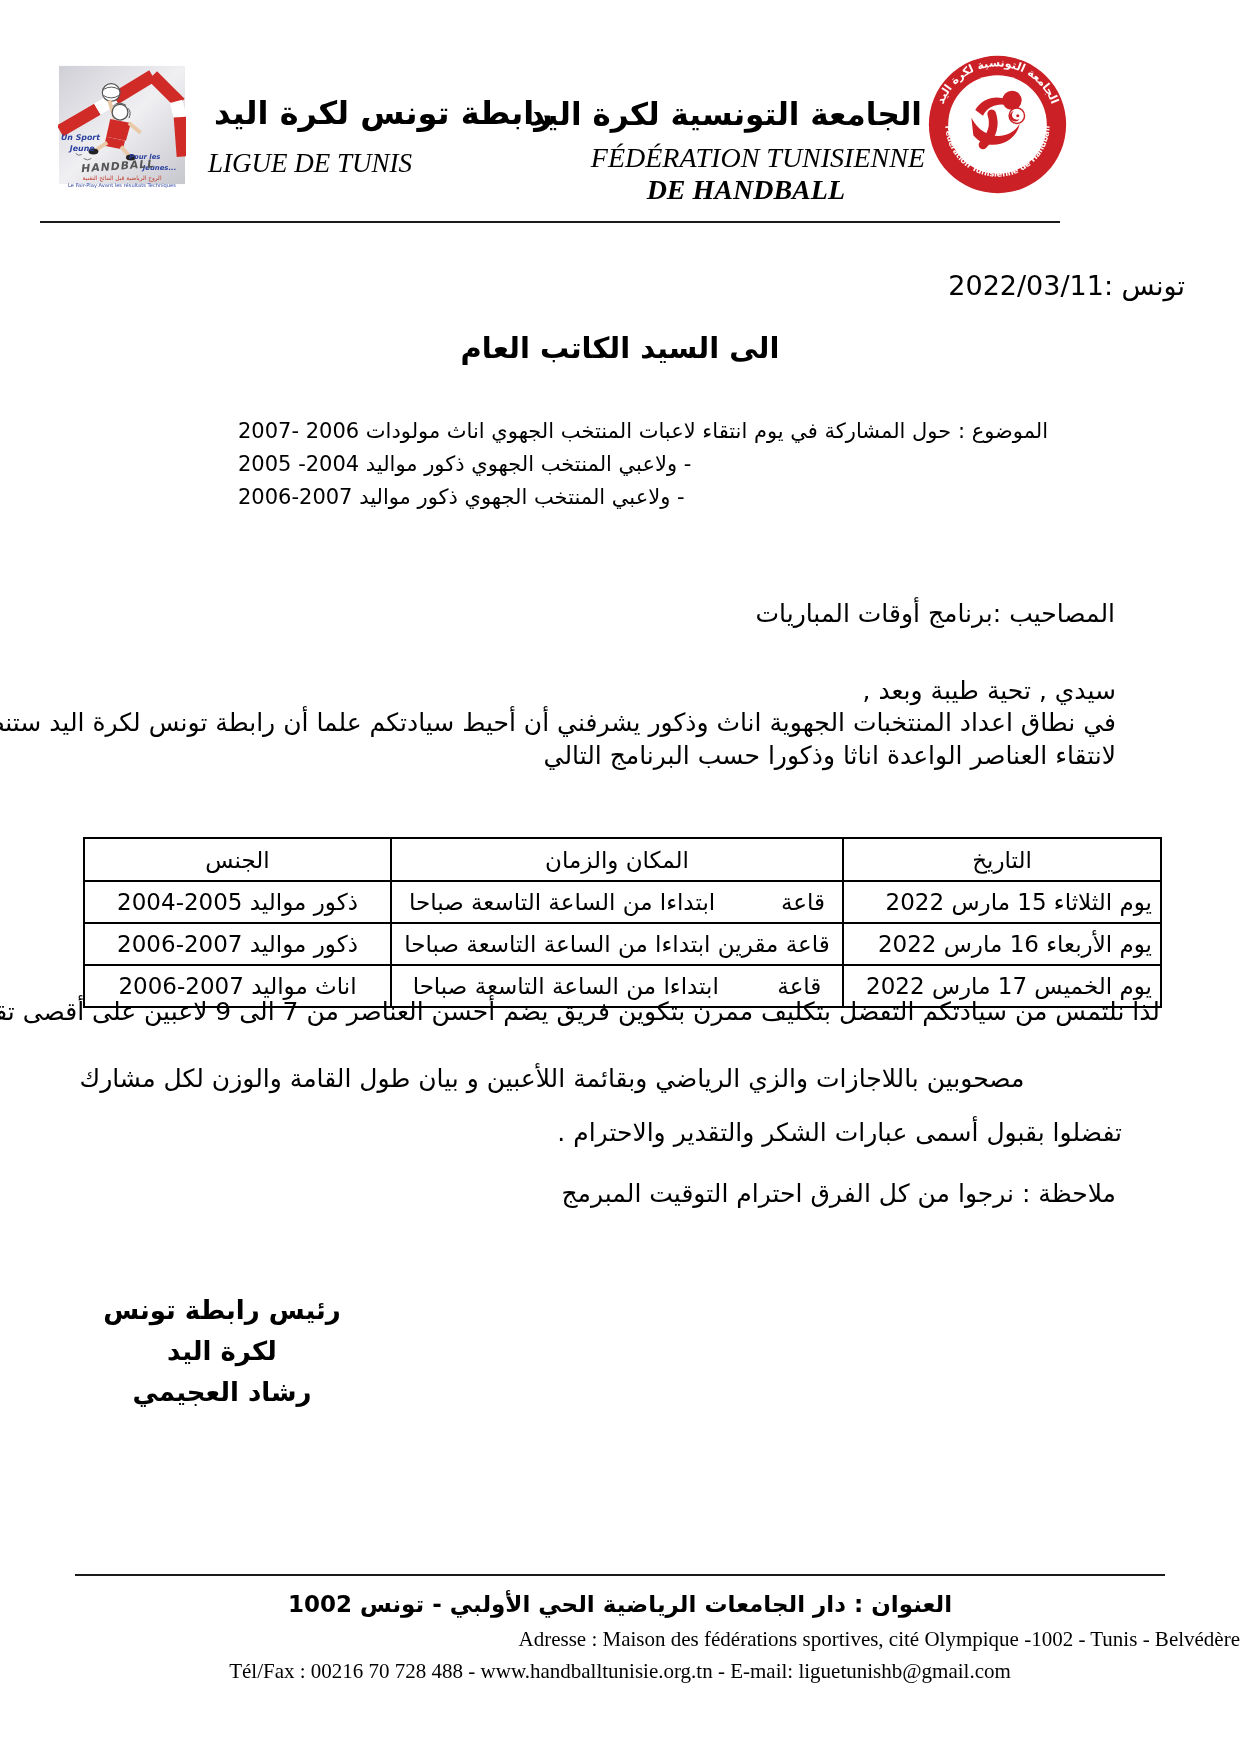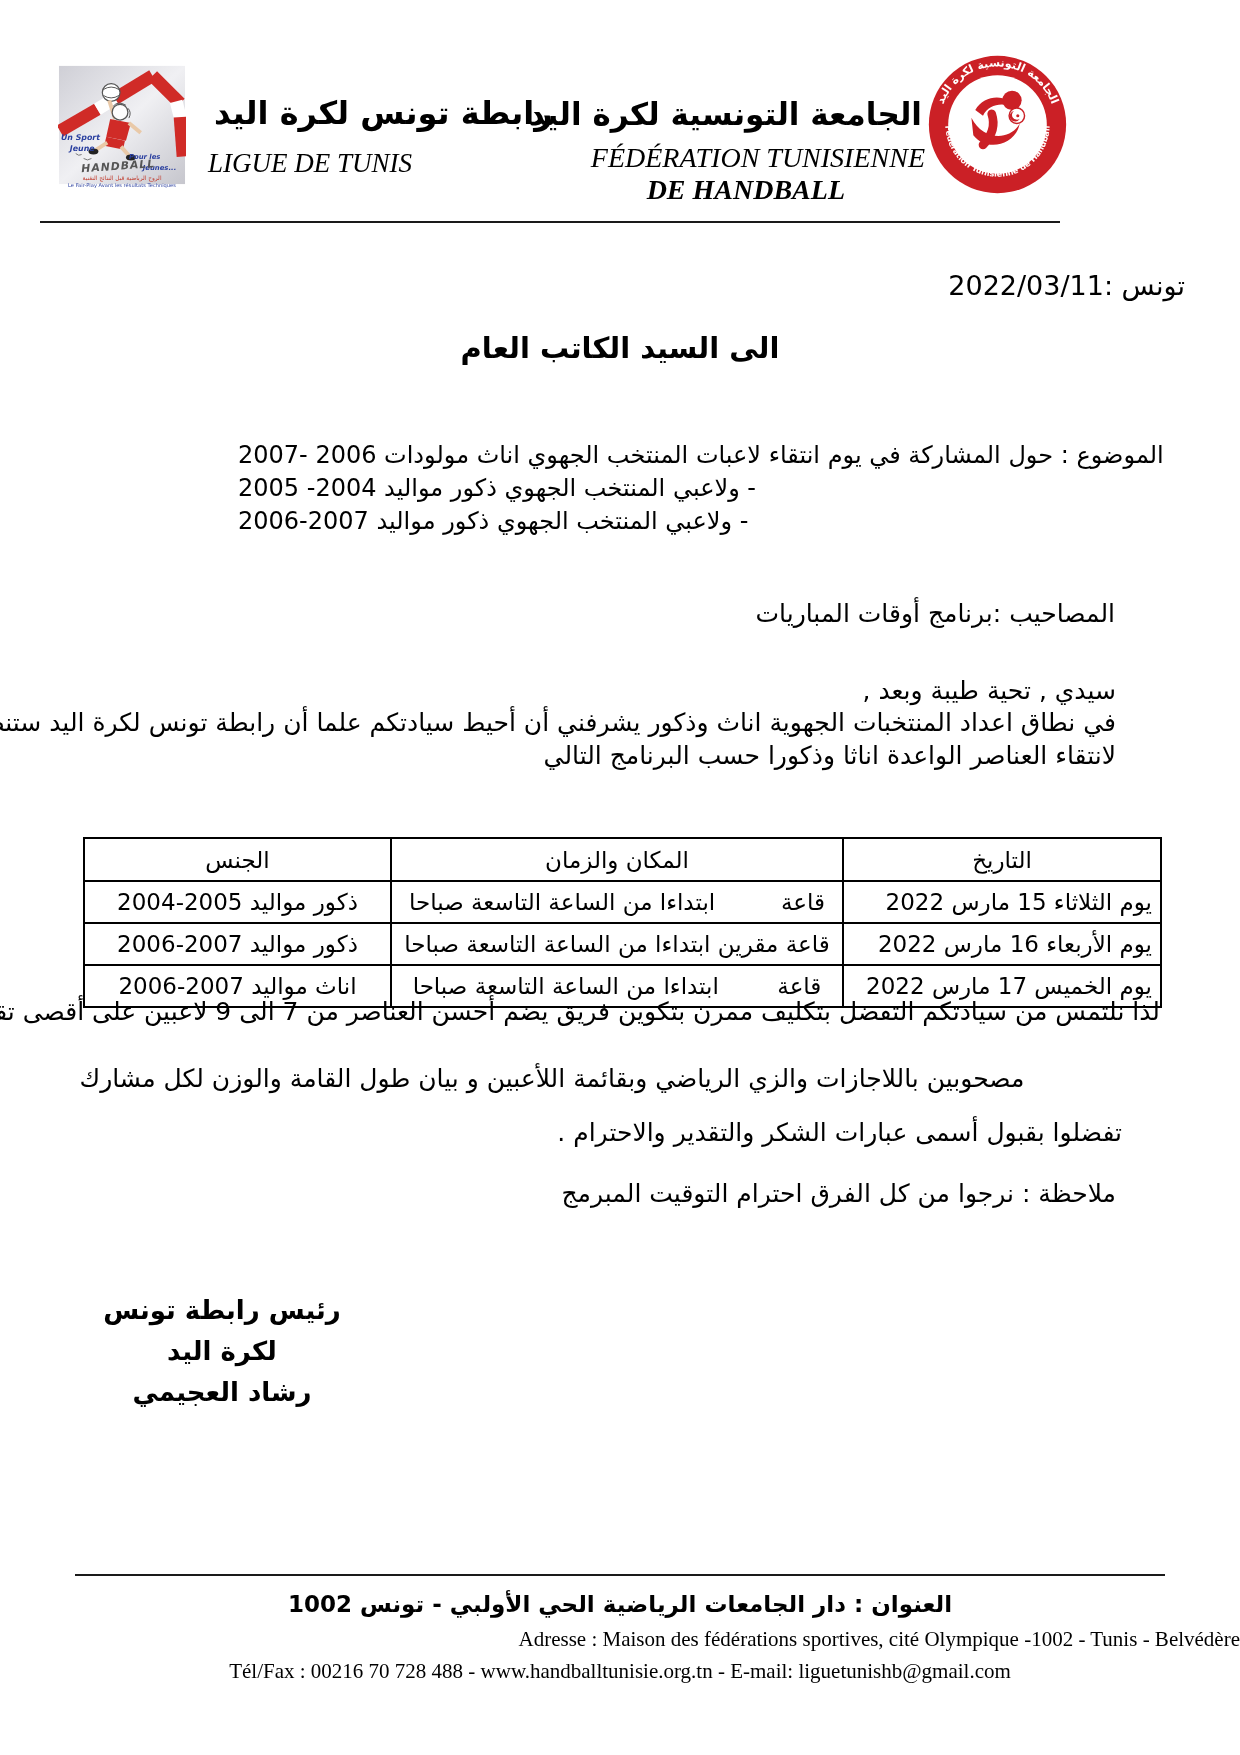--- a/index.html
+++ b/index.html
@@ -17,21 +17,21 @@
   .org-left-ar{left:206px;top:94px;font-size:32px;font-weight:bold;margin-left:8px;}
   .org-left-fr{left:208px;top:148px;font-size:27px;}
   .org-right-ar{right:318px;top:96px;font-size:31px;font-weight:bold;}
   .org-right-fr1{right:315px;top:142px;font-size:28px;}
   .org-right-fr2{right:395px;top:174px;font-size:28px;font-weight:bold;}
   .header-rule{left:40px;top:221px;width:1020px;border-top:2px solid #1a1a1a;height:0;}
 
   
   .date-line{right:55px;top:270px;font-size:27px;}
   .title{left:0;width:100%;top:331px;text-align:center;font-size:29px;font-weight:bold;}
-  .subject{left:238px;top:415px;font-size:24px;line-height:33px;text-align:left;margin-top:24px;}
+  .subject{left:238px;top:415px;font-size:21px;line-height:33px;text-align:left;}
   .attach{right:125px;top:599px;font-size:25px;}
   .greeting{right:124px;top:676px;font-size:25px;}
   .intro1{right:124px;top:708px;font-size:25px;}
   .intro2{right:124px;top:741px;font-size:25px;}
 
   .sched{position:absolute;left:83px;top:837px;width:1077px;direction:rtl;border-collapse:collapse;table-layout:fixed;font-size:23px;}
   .sched th,.sched td{border:2px solid #000;padding:4px 8px;height:32px;line-height:30px;overflow:hidden;white-space:pre;font-weight:normal;}
   .sched th{height:33px;text-align:center;}
   .c-date{text-align:right;}
   .c-place{text-align:center;}

